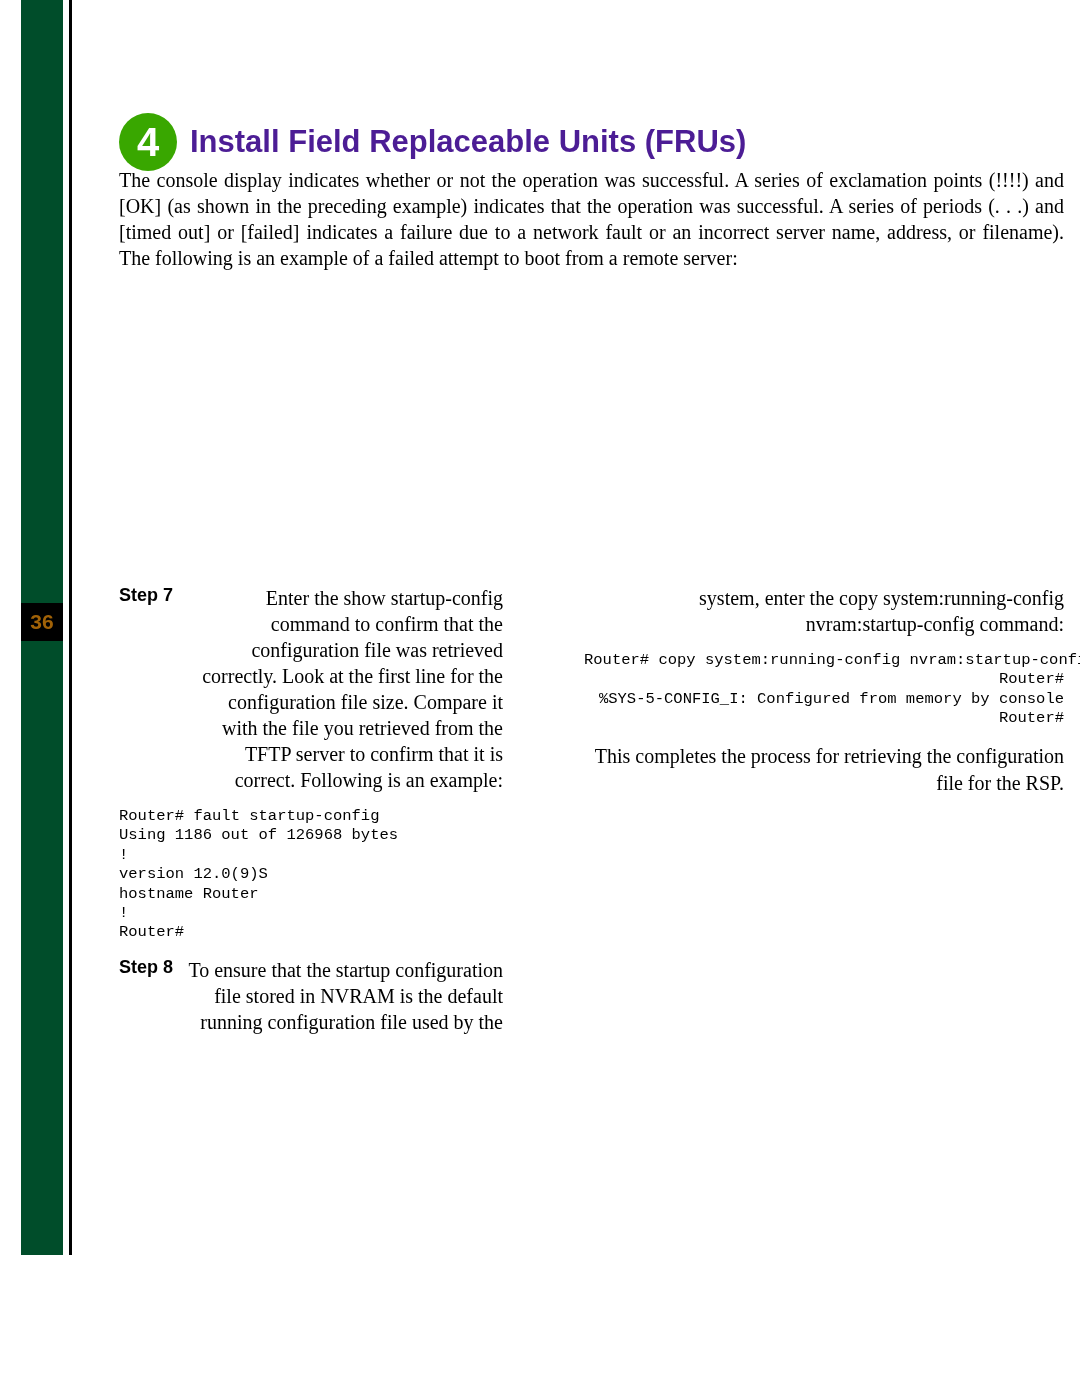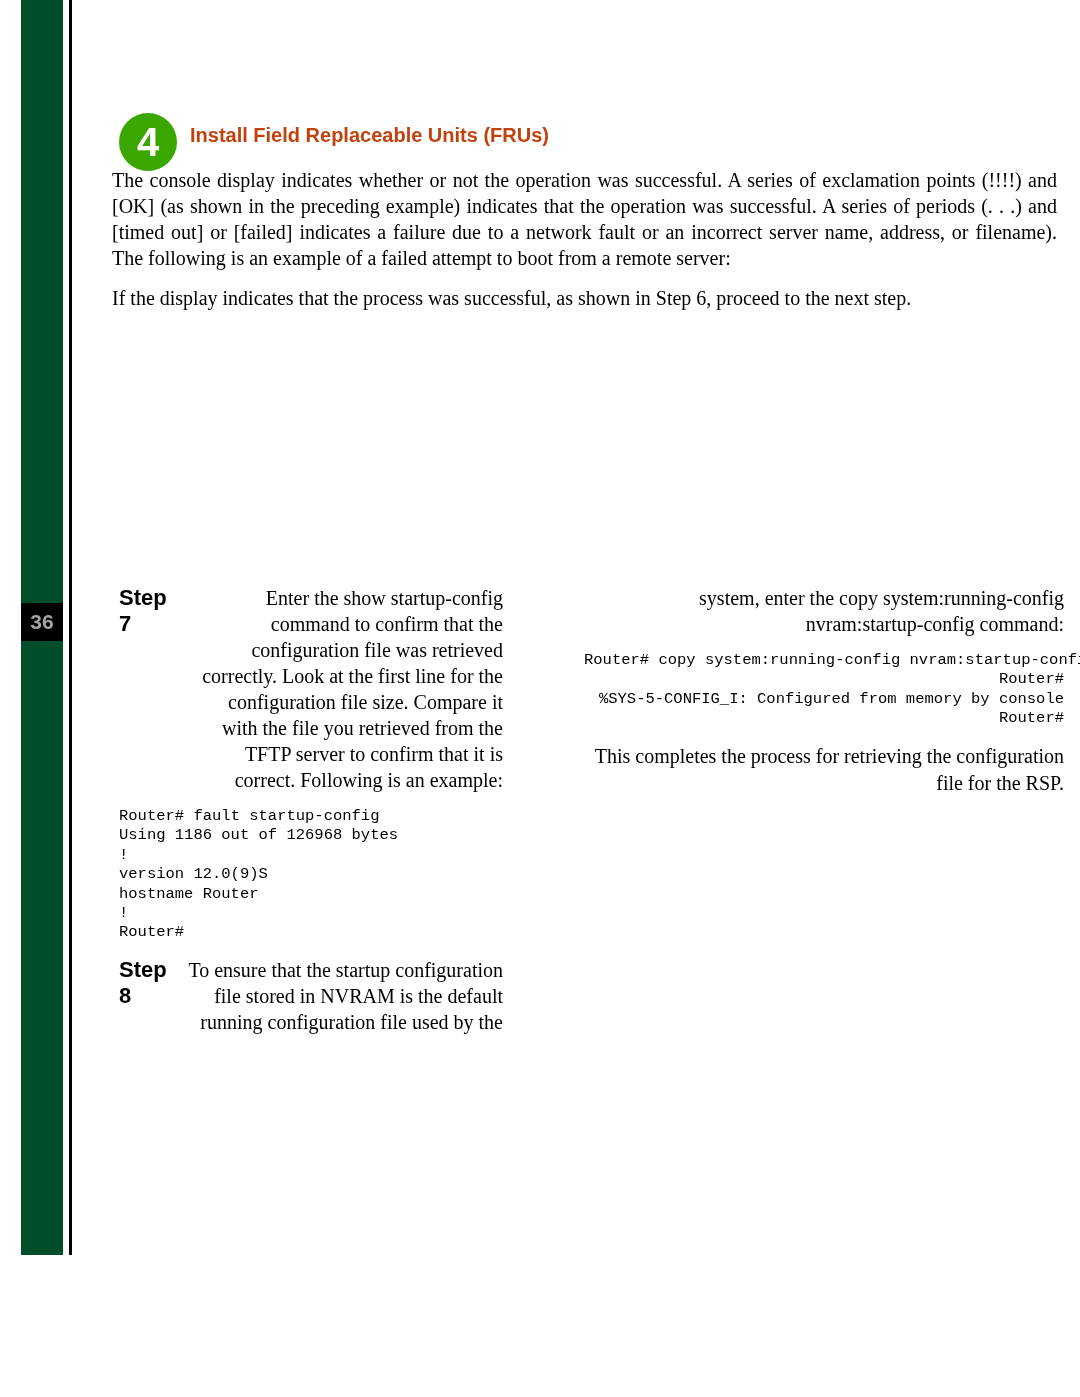--- a/index.html
+++ b/index.html
@@ -19,21 +19,21 @@
     height: 1255px;
     background: #004d2a;
   }
   .page-number-box {
     position: absolute;
     left: 21px;
     top: 603px;
     width: 42px;
     height: 38px;
     background: #000;
-    color: #a3a3a3;
+    color: #a16207;
     font-family: Arial, Helvetica, sans-serif;
     font-weight: bold;
     font-size: 21px;
     text-align: center;
     line-height: 38px;
   }
   .black-rule {
     position: absolute;
     left: 69px;
     top: 0;
@@ -55,26 +55,26 @@
     font-size: 40px;
     text-align: center;
     line-height: 58px;
   }
   .chapter-title {
     position: absolute;
     left: 190px;
     top: 124px;
     font-family: Arial, Helvetica, sans-serif;
     font-weight: bold;
-    font-size: 20px;
-    color: #c2410c;
+    font-size: 31px;
+    color: #4c1d95;
   }
   .content {
     position: absolute;
-    left: 112px;
+    left: 119px;
     top: 167px;
     width: 945px;
   }
   .para {
     font-size: 20px;
     line-height: 1.3;
     margin-bottom: 14px;
     text-align: justify;
   }
   .mono {
@@ -100,21 +100,21 @@
     width: 480px;
     margin-left: 80px;
     text-align: right;
   }
   .step-row {
     margin-bottom: 6px;
   }
   .step-label {
     font-family: Arial, Helvetica, sans-serif;
     font-weight: bold;
-    font-size: 22px;
+    font-size: 18px;
     display: inline-block;
     width: 65px;
     vertical-align: top;
   }
   .step-body {
     display: inline-block;
     width: 315px;
     font-size: 20px;
     line-height: 1.3;
     vertical-align: top;
@@ -143,21 +143,20 @@
 
 <div class="green-band"></div>
 <div class="page-number-box">36</div>
 <div class="black-rule"></div>
 
 <div class="chapter-badge">4</div>
 <div class="chapter-title">Install Field Replaceable Units (FRUs)</div>
 
 <div class="content">
   <div class="para">The console display indicates whether or not the operation was successful. A series of exclamation points (!!!!) and [OK] (as shown in the preceding example) indicates that the operation was successful. A series of periods (. . .) and [timed out] or [failed] indicates a failure due to a network fault or an incorrect server name, address, or filename). The following is an example of a failed attempt to boot from a remote server:</div>
-  <div class="para">If the display indicates that the process was successful, as shown in Step 6, proceed to the next step.</div>
 </div>
 
 <div class="two-col">
   <div class="col-left">
 
     <div class="step-row">
       <span class="step-label">Step 7</span>
       <span class="step-body">Enter the show startup-config command to confirm that the configuration file was retrieved correctly. Look at the first line for the configuration file size. Compare it with the file you retrieved from the TFTP server to confirm that it is correct. Following is an example:</span>
     </div>
 

